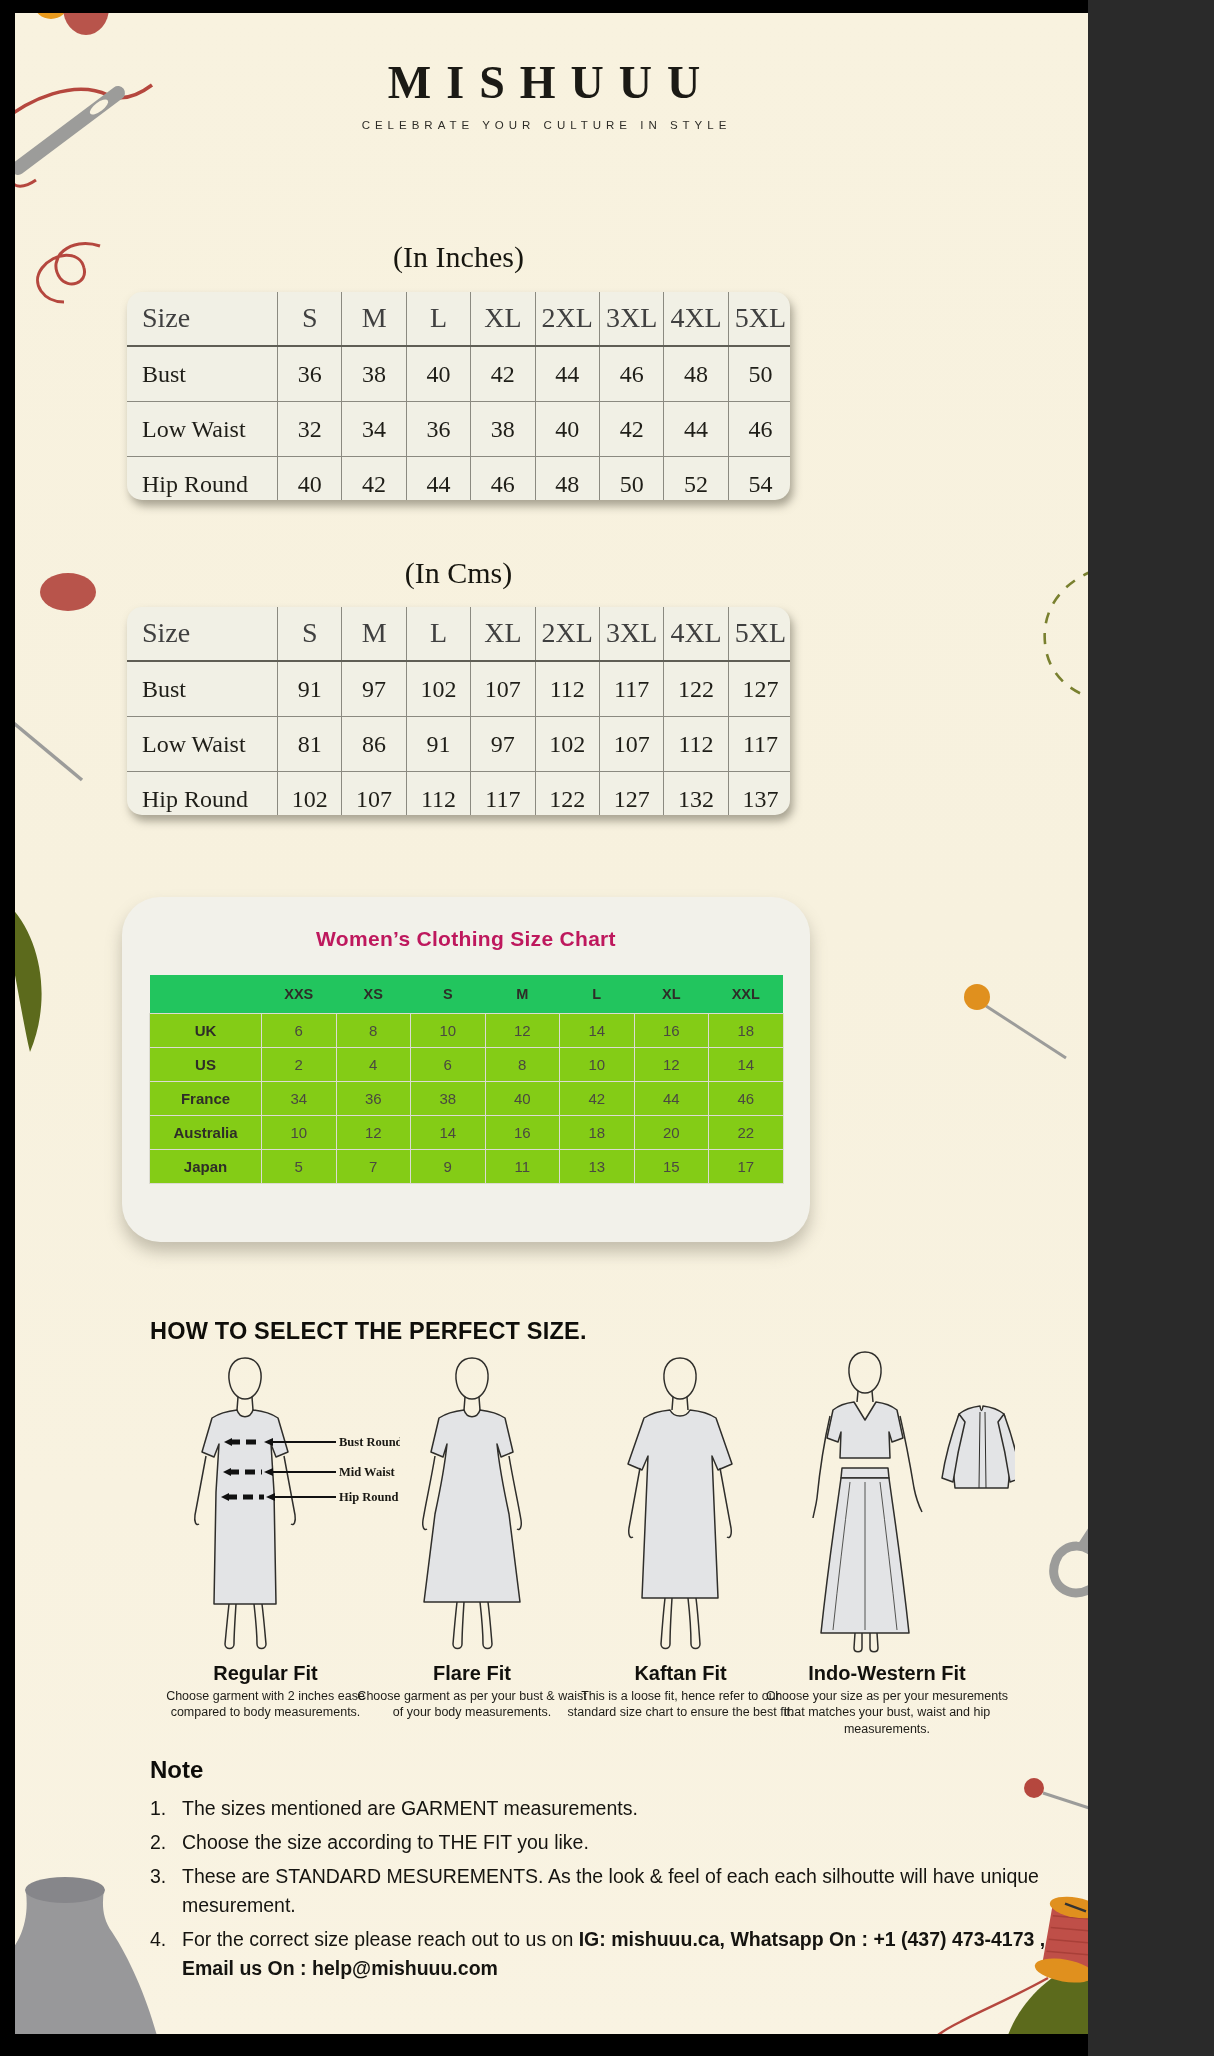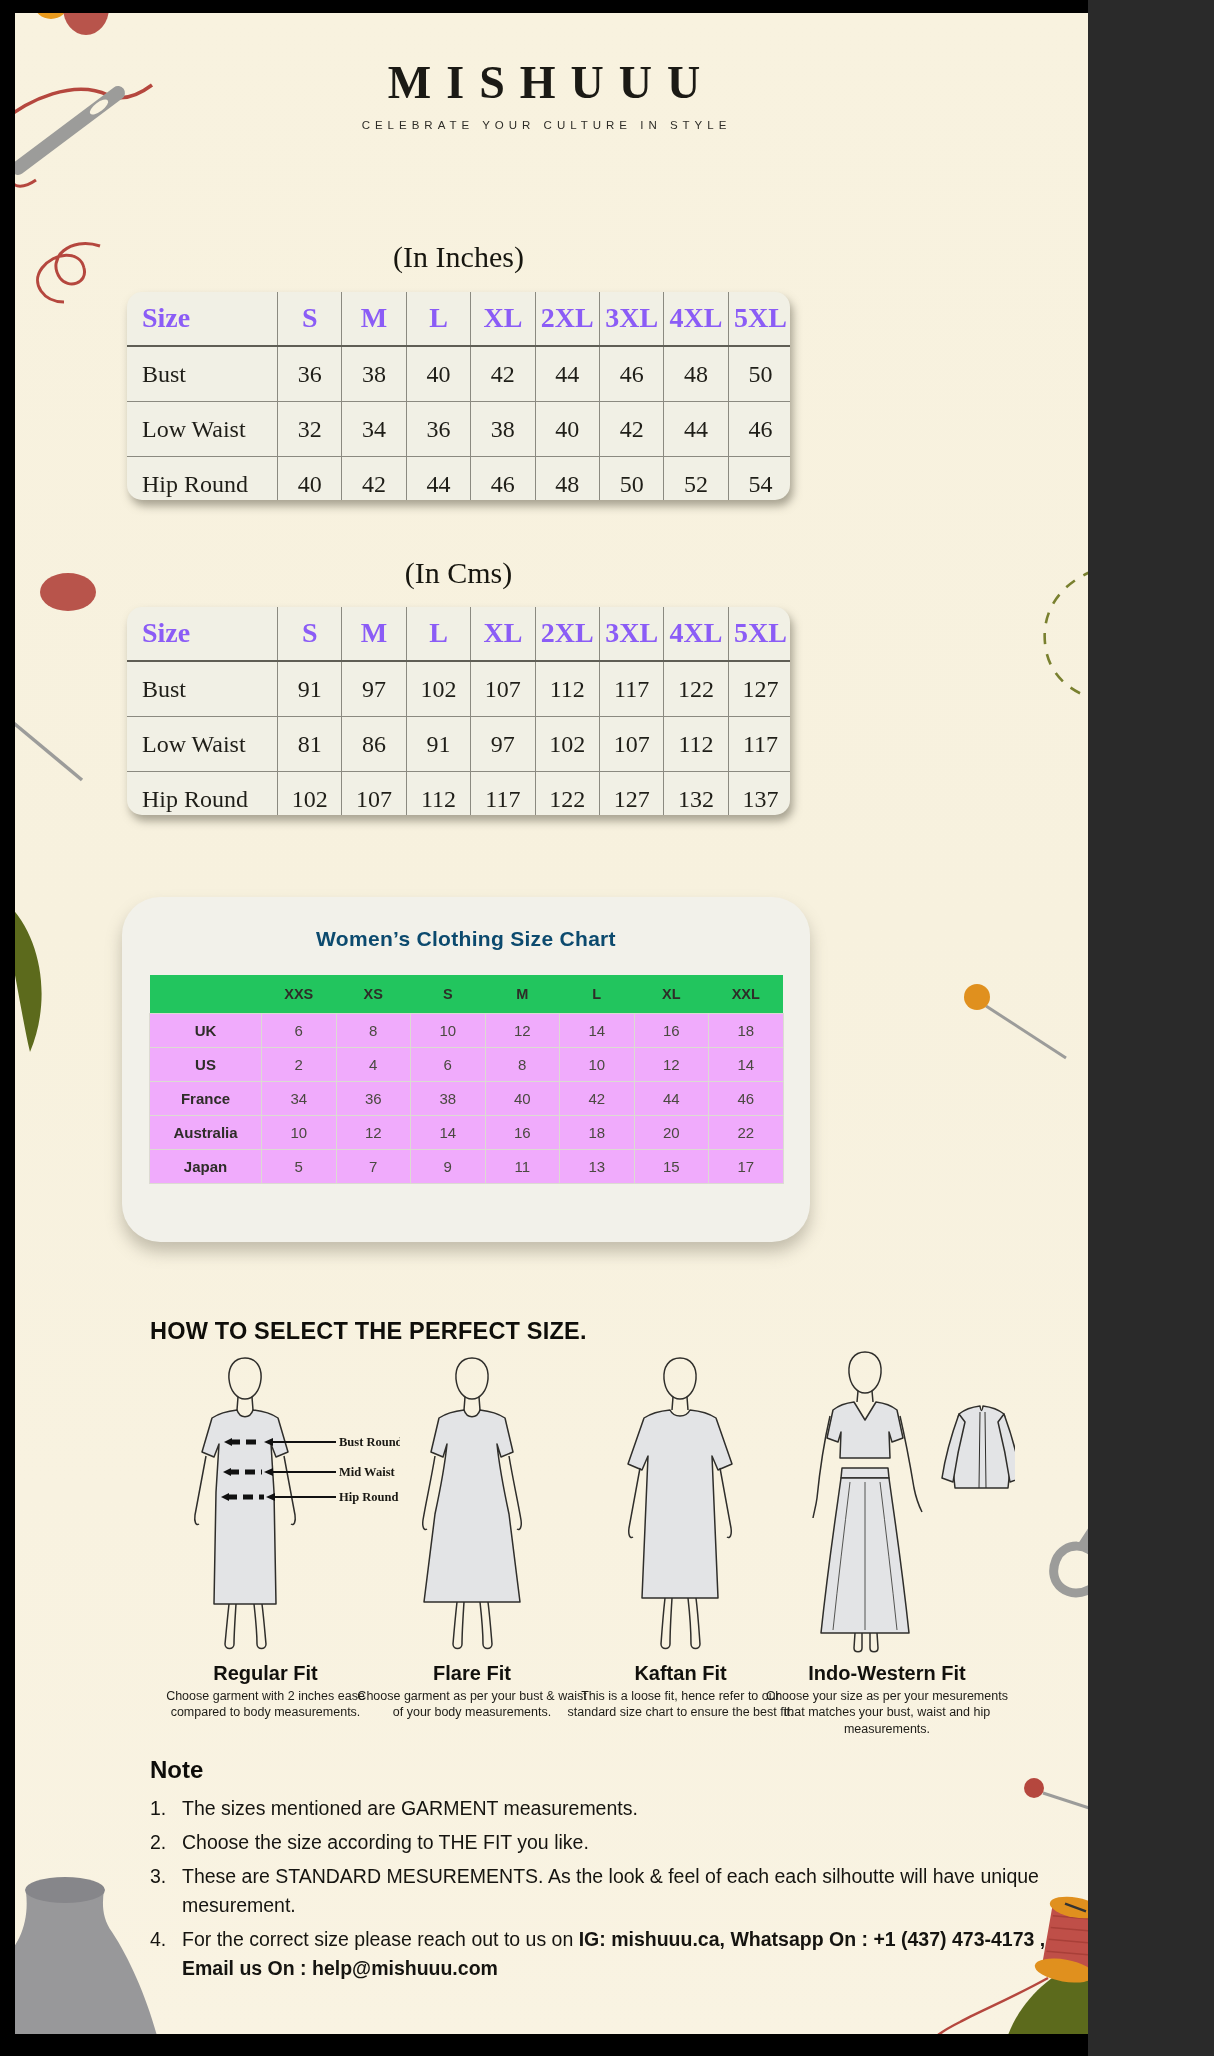--- a/index.html
+++ b/index.html
@@ -14,32 +14,32 @@
   .fr-bottom{left:0;top:2034px;width:1214px;height:22px;}
   
   .brand{position:absolute;left:0;top:56px;width:100%;text-align:center;}
   .brand-name{font-family:"Liberation Serif",serif;font-size:46px;font-weight:700;letter-spacing:15px;color:#1b1a15;margin-right:-15px;}
   .brand-tagline{margin-top:10px;font-size:11.5px;letter-spacing:5px;color:#2e2d28;margin-right:-5px;}
   
   .tbl-title{position:absolute;left:127px;width:663px;text-align:center;font-family:"Liberation Serif",serif;font-size:30px;color:#17160f;}
   .size-card{position:absolute;left:127px;width:663px;height:208px;border-radius:15px;background:#f1f0e5;overflow:hidden;box-shadow:3px 6px 9px rgba(90,85,70,.5);}
   table.size-table{border-collapse:collapse;table-layout:fixed;width:667px;margin:-2px;}
   table.size-table td{border:1.6px solid #8b8a80;height:52px;text-align:center;font-family:"Liberation Serif",serif;overflow:hidden;}
-  table.size-table tr.hdr td{font-size:28px;color:#8b5cf6;border-bottom:2.6px solid #5f5e55;font-weight:bold;}
+  table.size-table tr.hdr td{font-size:28px;color:#404040;border-bottom:2.6px solid #5f5e55;}
   table.size-table td.corner{font-size:27px;color:#5a5952;}
   table.size-table td.corner,table.size-table td.rl{text-align:left;padding-left:16px;}
   table.size-table td.rl{font-size:27px;color:#14130e;}
   table.size-table tr.datarow td{font-size:24px;color:#1f1e18;}
   col.c0{width:152px;}col.cv{width:64.4px;}
   
   .women-card{position:absolute;left:122px;top:897px;width:688px;height:345px;border-radius:38px;background:#f2f1ea;box-shadow:0 10px 16px rgba(110,105,90,.38);}
-  .wc-title{position:absolute;left:0;top:30px;width:100%;text-align:center;font-size:21px;font-weight:600;color:#0c4a6e;letter-spacing:.3px;}
+  .wc-title{position:absolute;left:0;top:30px;width:100%;text-align:center;font-size:21px;font-weight:600;color:#be185d;letter-spacing:.3px;}
   table.wc{position:absolute;left:27px;top:78px;width:634px;border-collapse:collapse;table-layout:fixed;}
   table.wc tr.band td{background:#22c55e;height:36px;font-size:14.5px;font-weight:700;color:#2e2d28;text-align:center;}
-  table.wc tr.wrow td{height:31px;font-size:15px;text-align:center;border:1px solid #dcdbd2;background:#f0abfc;color:#4a4940;}
+  table.wc tr.wrow td{height:31px;font-size:15px;text-align:center;border:1px solid #dcdbd2;background:#84cc16;color:#4a4940;}
   table.wc tr.wrow td.wl{font-weight:700;color:#2e2d28;}
   col.w0{width:112px;}col.wv{width:74.5px;}
   
   .howto-title{position:absolute;left:150px;top:1318px;font-size:23.5px;font-weight:700;color:#0f0e0a;letter-spacing:.2px;}
   .fitfig{position:absolute;}
   .caption{position:absolute;top:1662px;text-align:center;}
   .cap-title{font-weight:700;font-size:20px;color:#12110d;margin-bottom:3px;}
   .cap-desc{font-size:12.5px;line-height:1.3;color:#1d1c17;}
   
   .note{position:absolute;left:150px;top:1756px;width:920px;}

